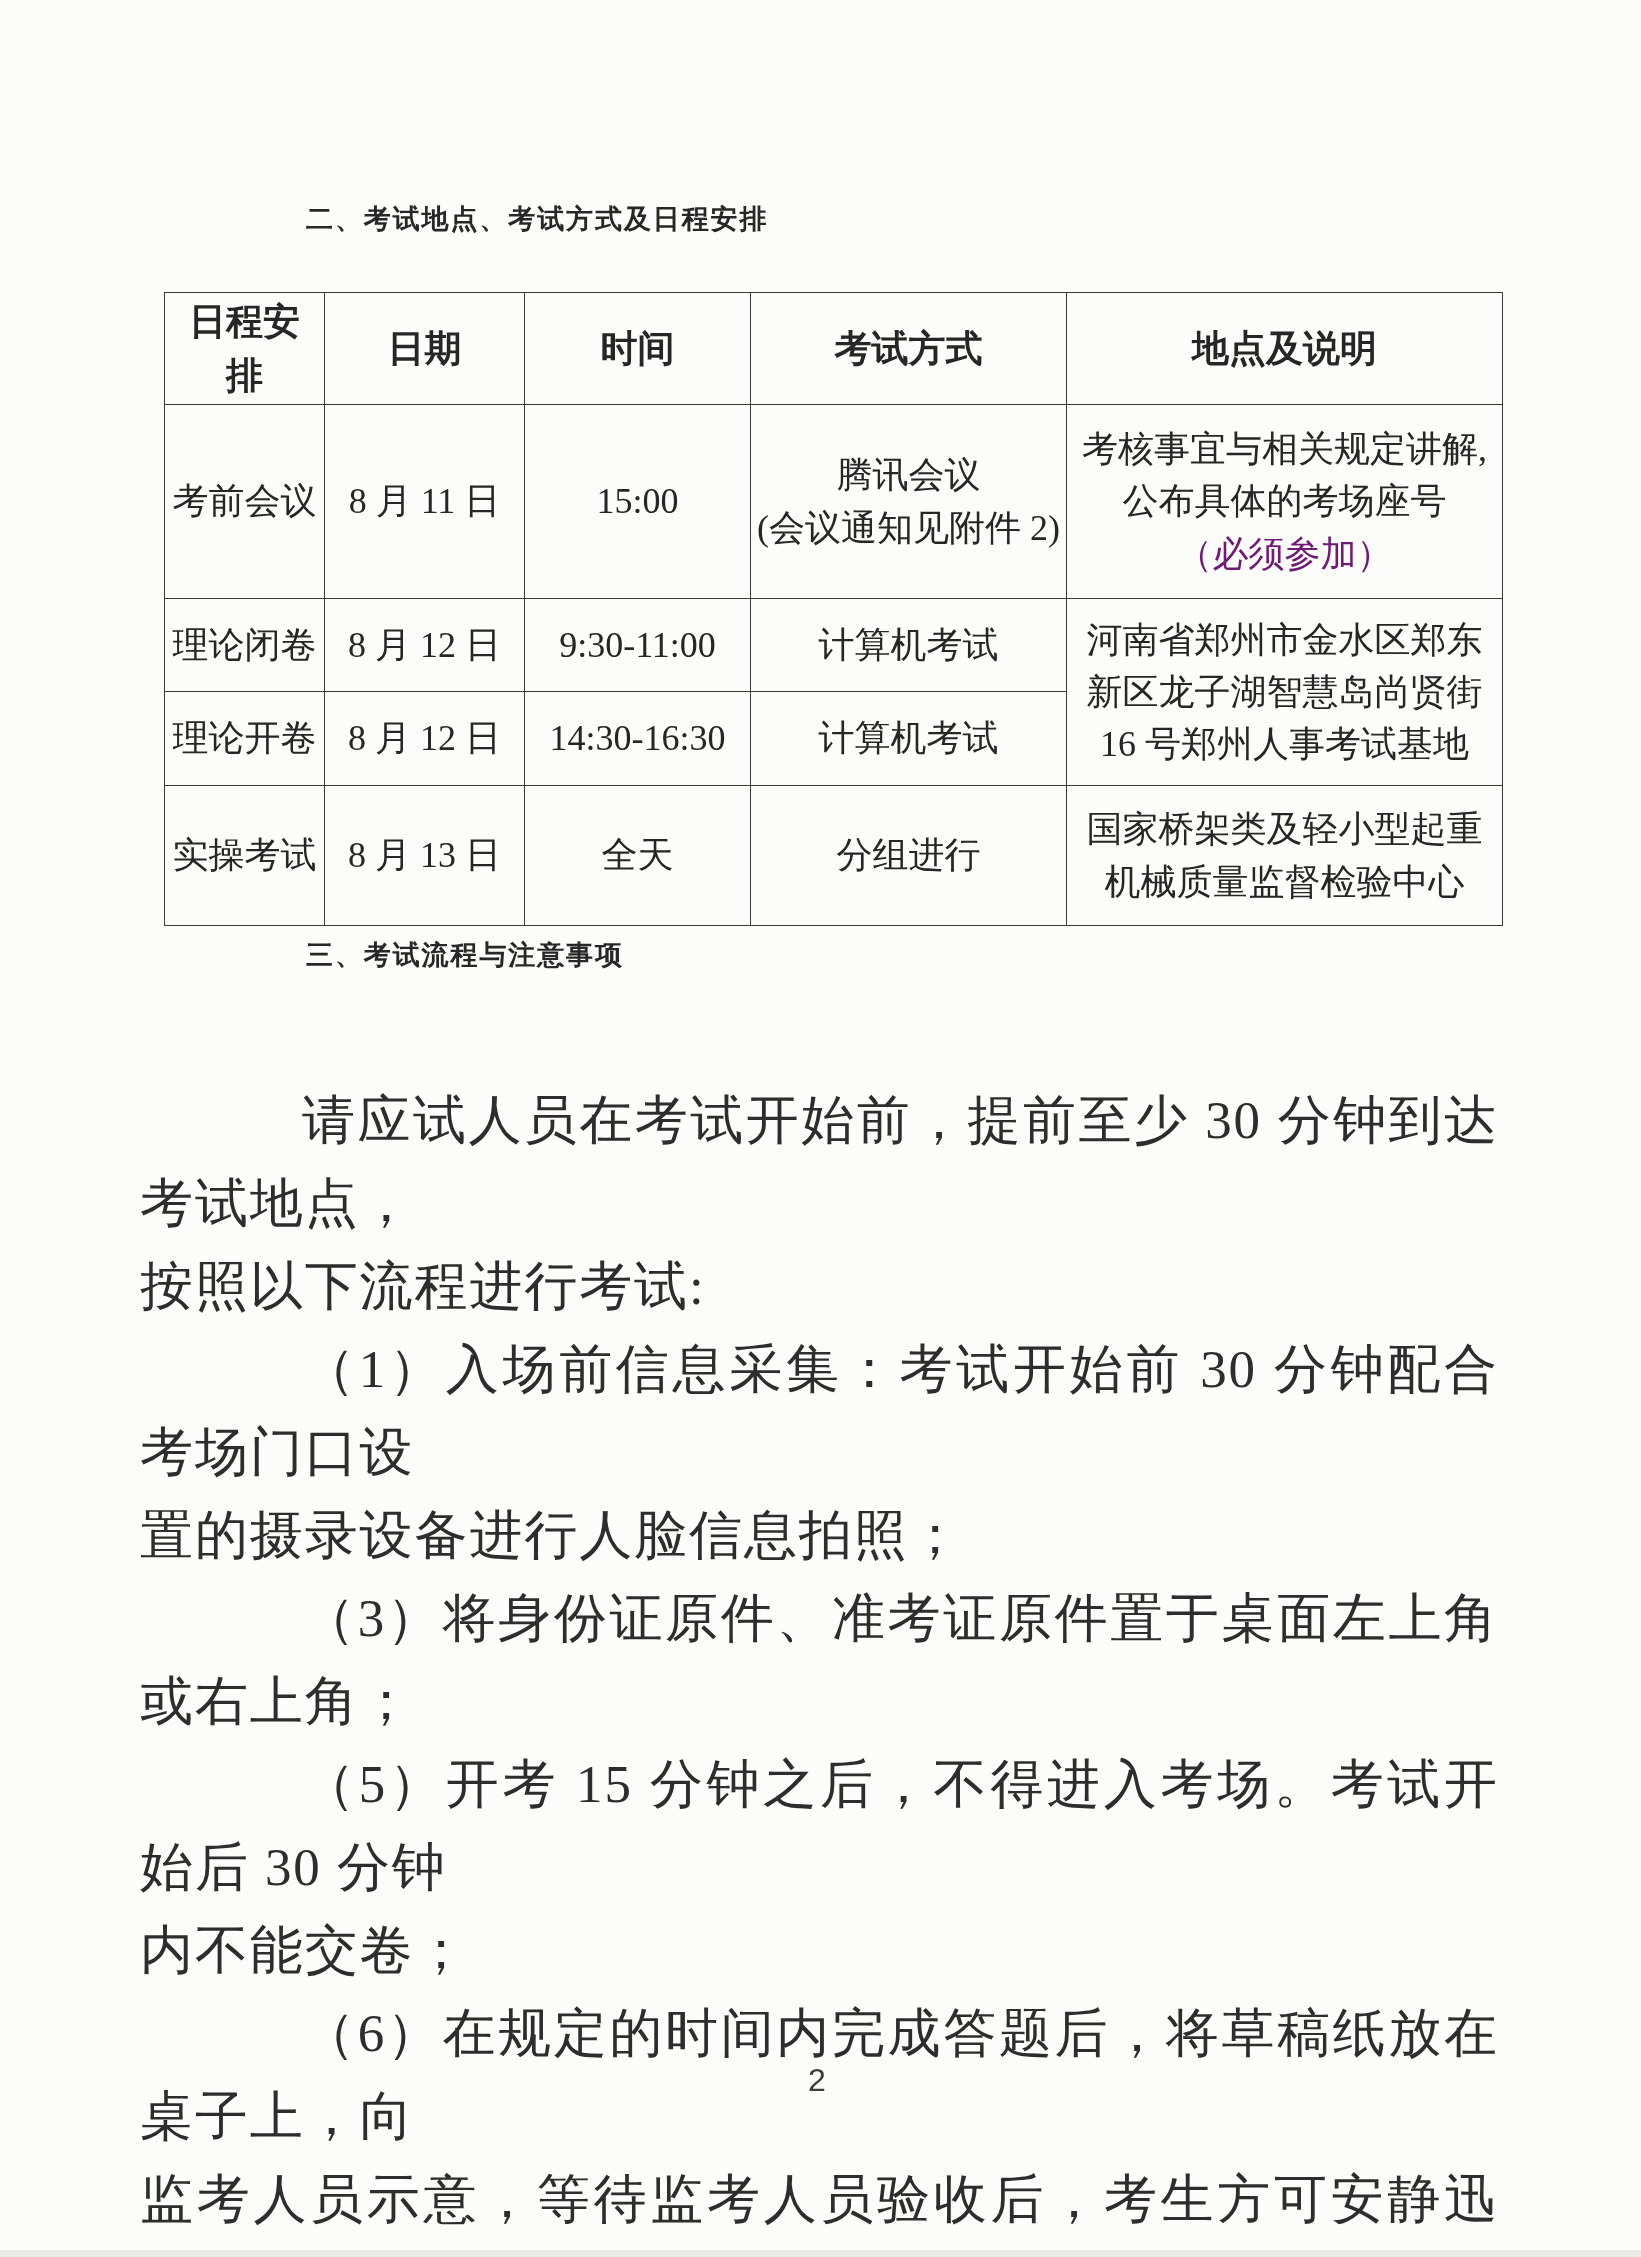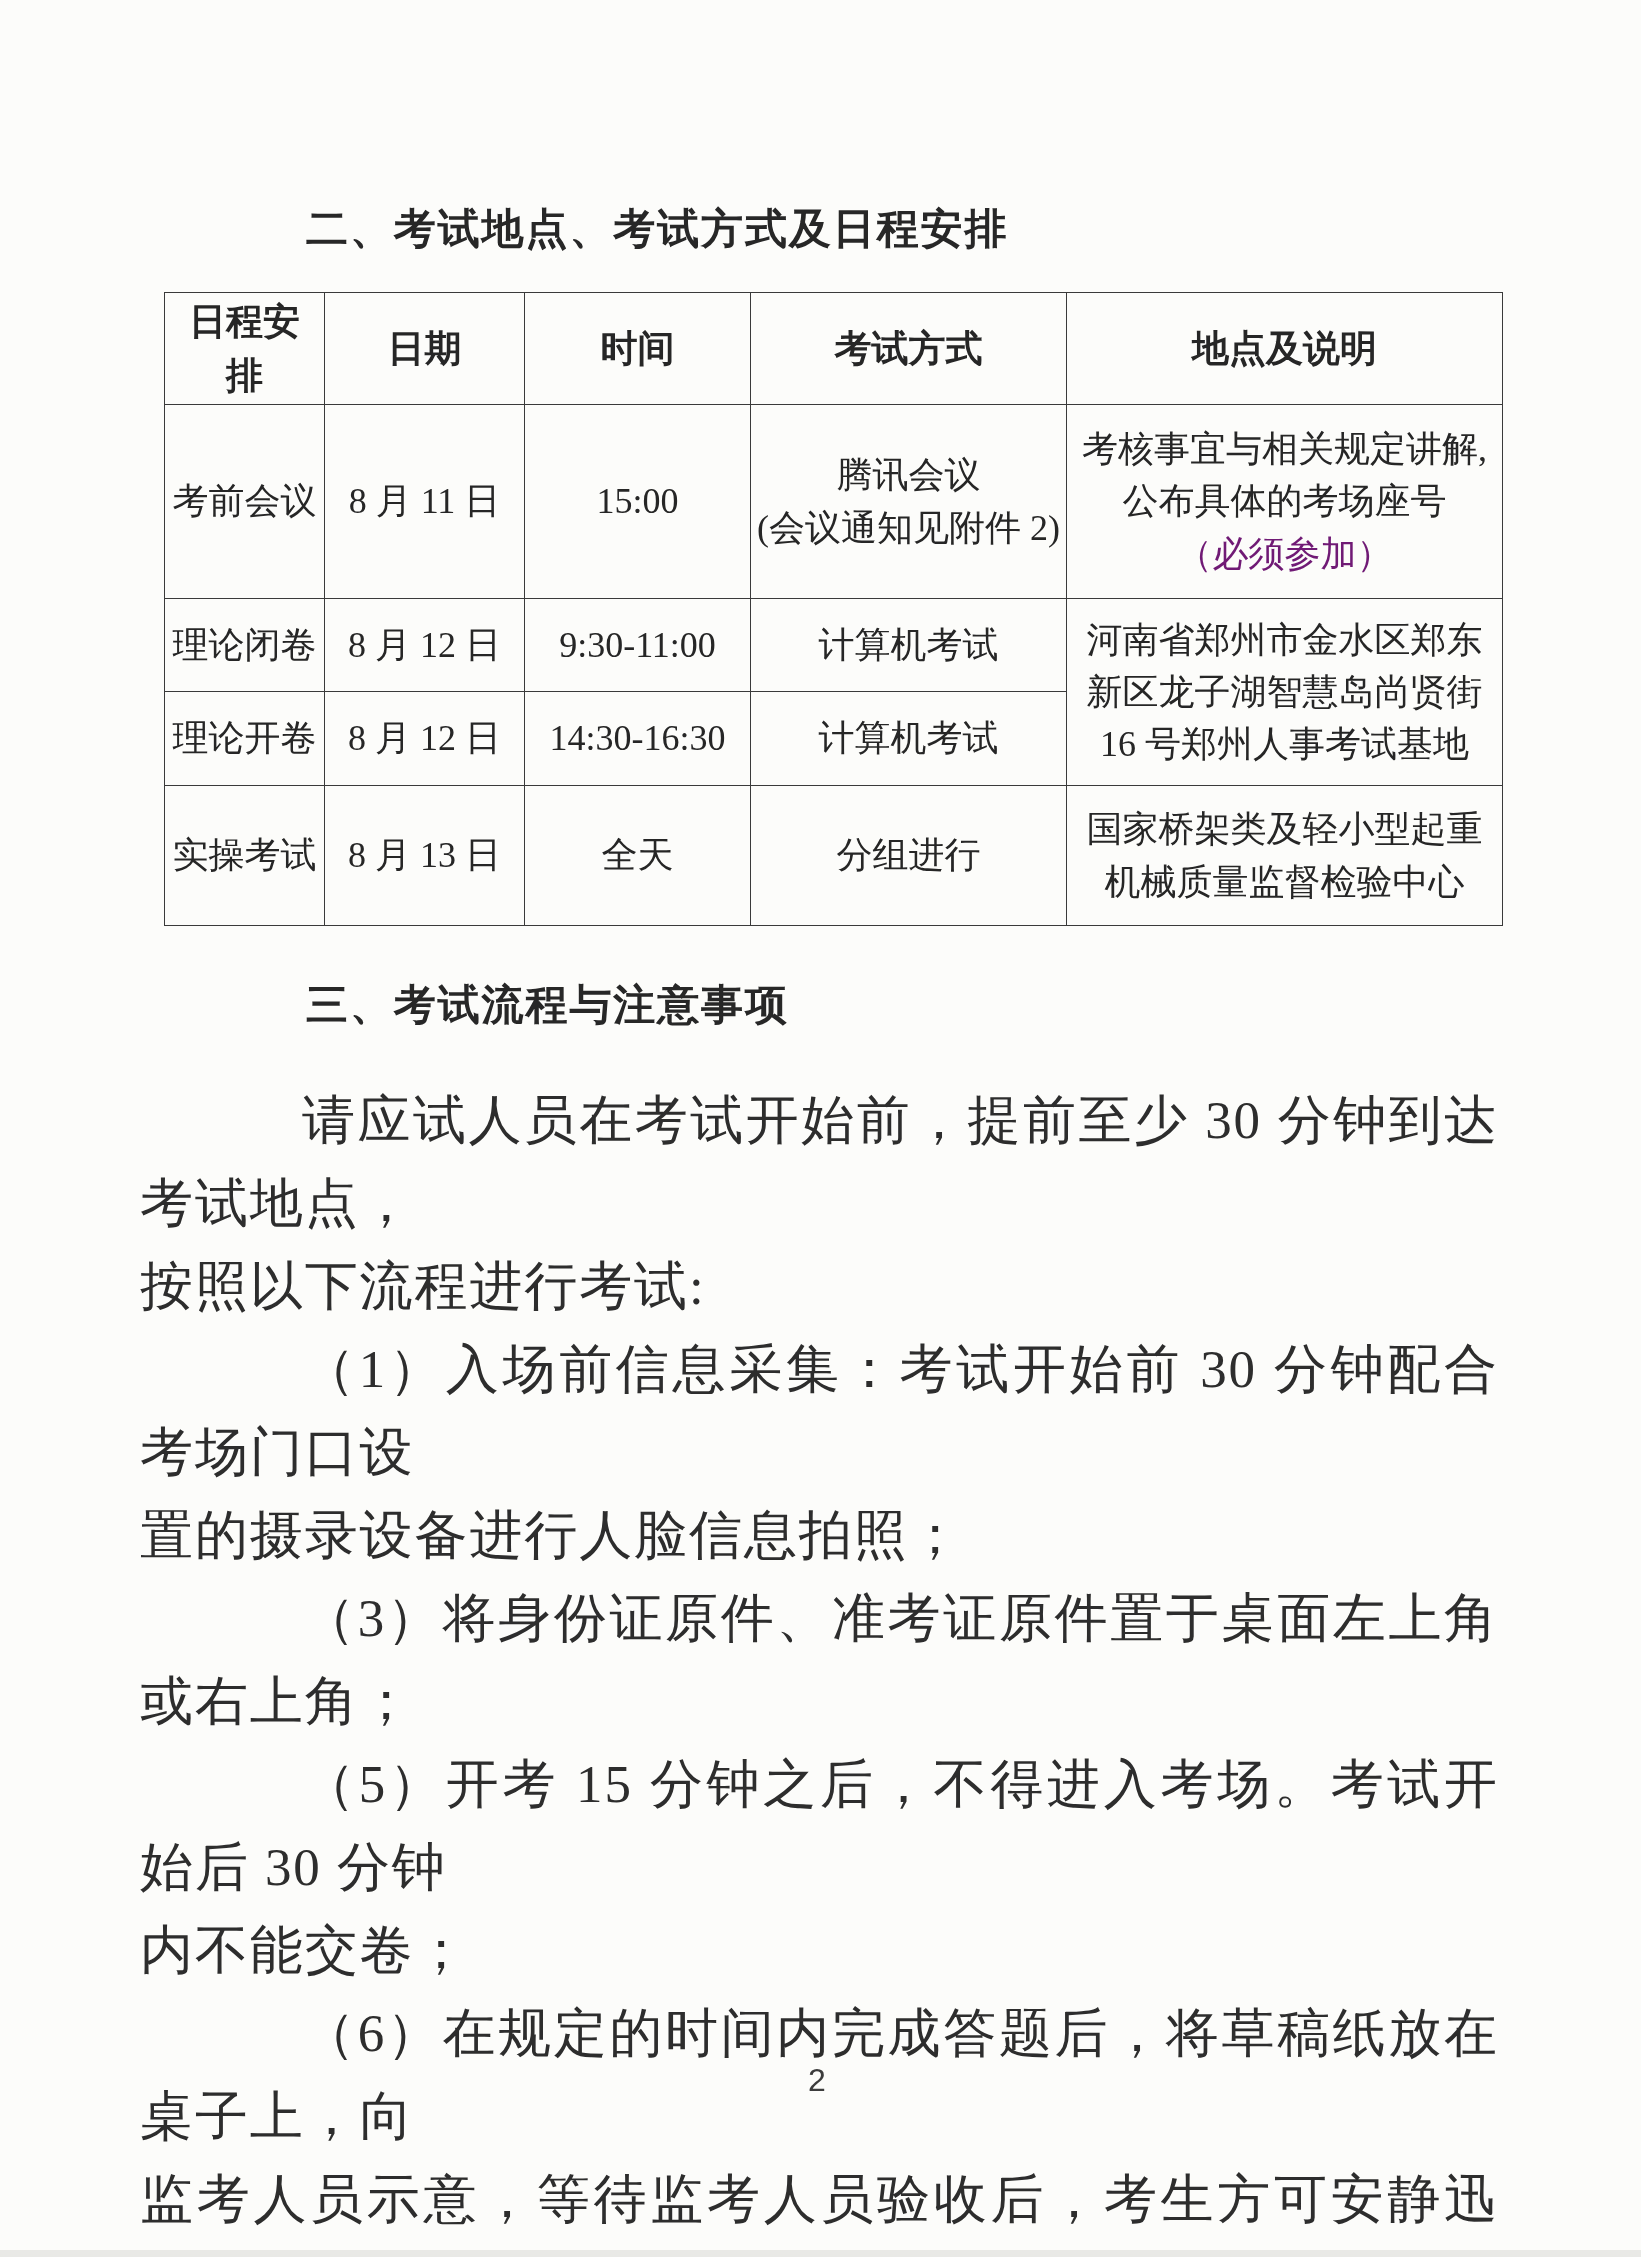--- a/index.html
+++ b/index.html
@@ -11,27 +11,27 @@
     background:#fcfcfa;
     overflow:hidden;
     font-family:"Liberation Serif","DejaVu Serif",serif;
     color:#2d2d2d;
   }
   .h-sec{
     position:absolute;
     left:306px;
     font-family:"Liberation Sans","DejaVu Sans",sans-serif;
     font-weight:700;
-    font-size:42px;
+    font-size:27px;
     letter-spacing:1.9px;
     color:#272727;
     white-space:nowrap;
   }
   .h2{top:201px;}
-  .h3{top:977px;}
+  .h3{top:937px;}
 
   table.sched{
     position:absolute;
     left:164px;top:292px;
     width:1338px;
     border-collapse:collapse;
     table-layout:fixed;
     font-size:36px;
     color:#262626;
   }

